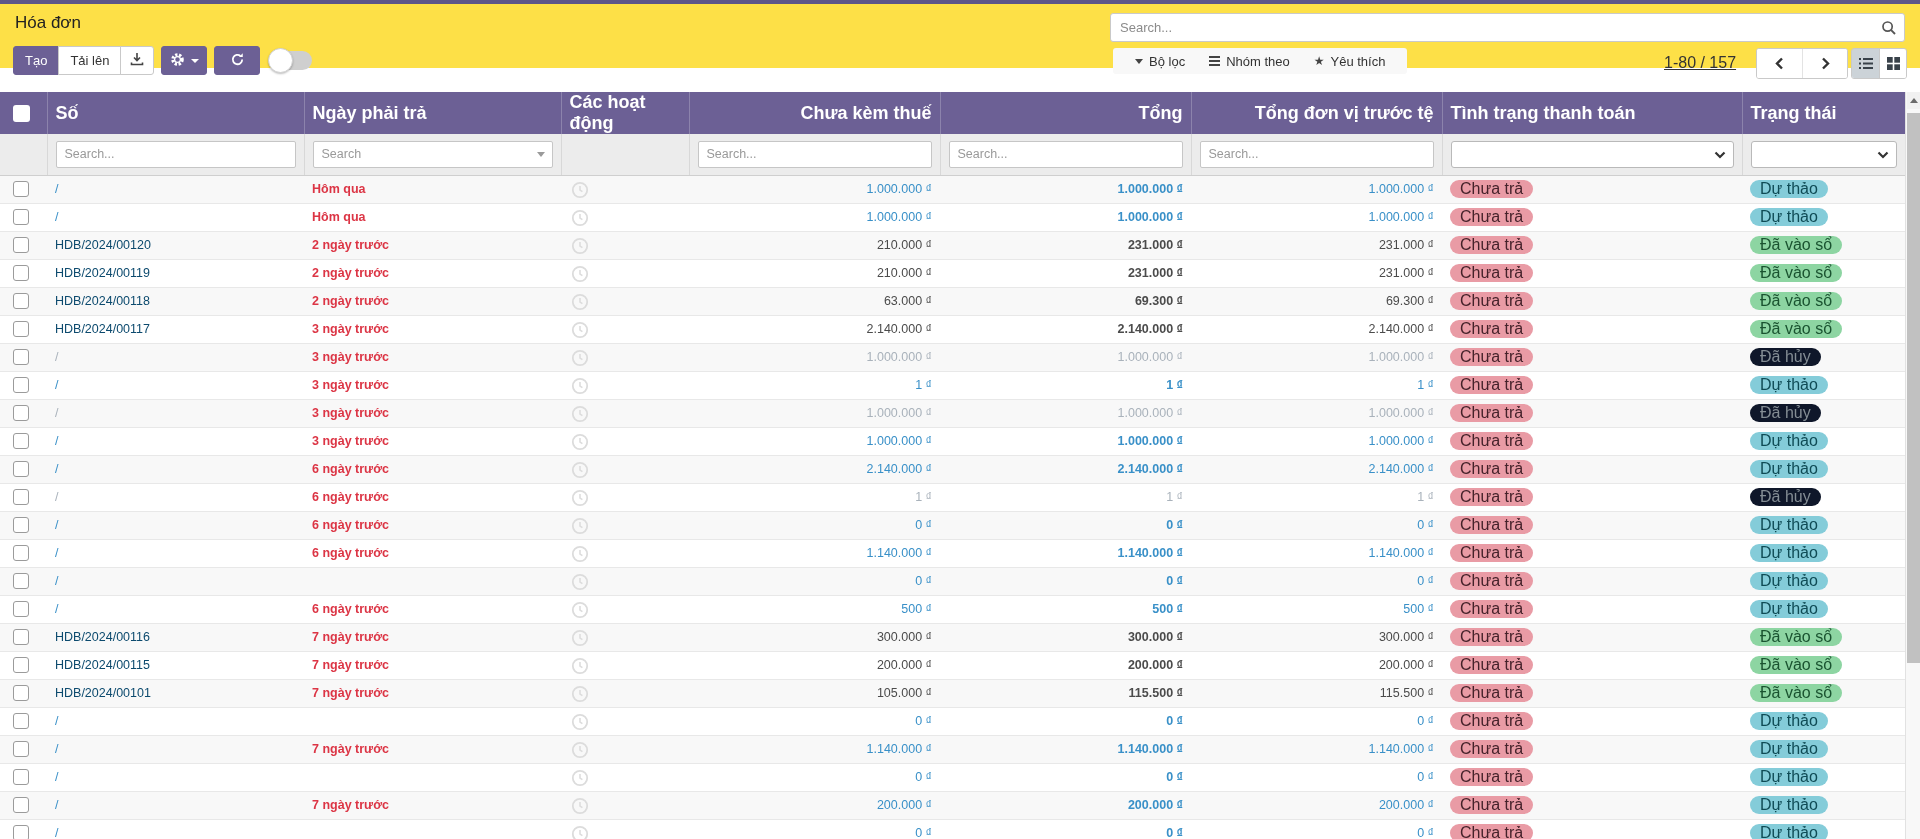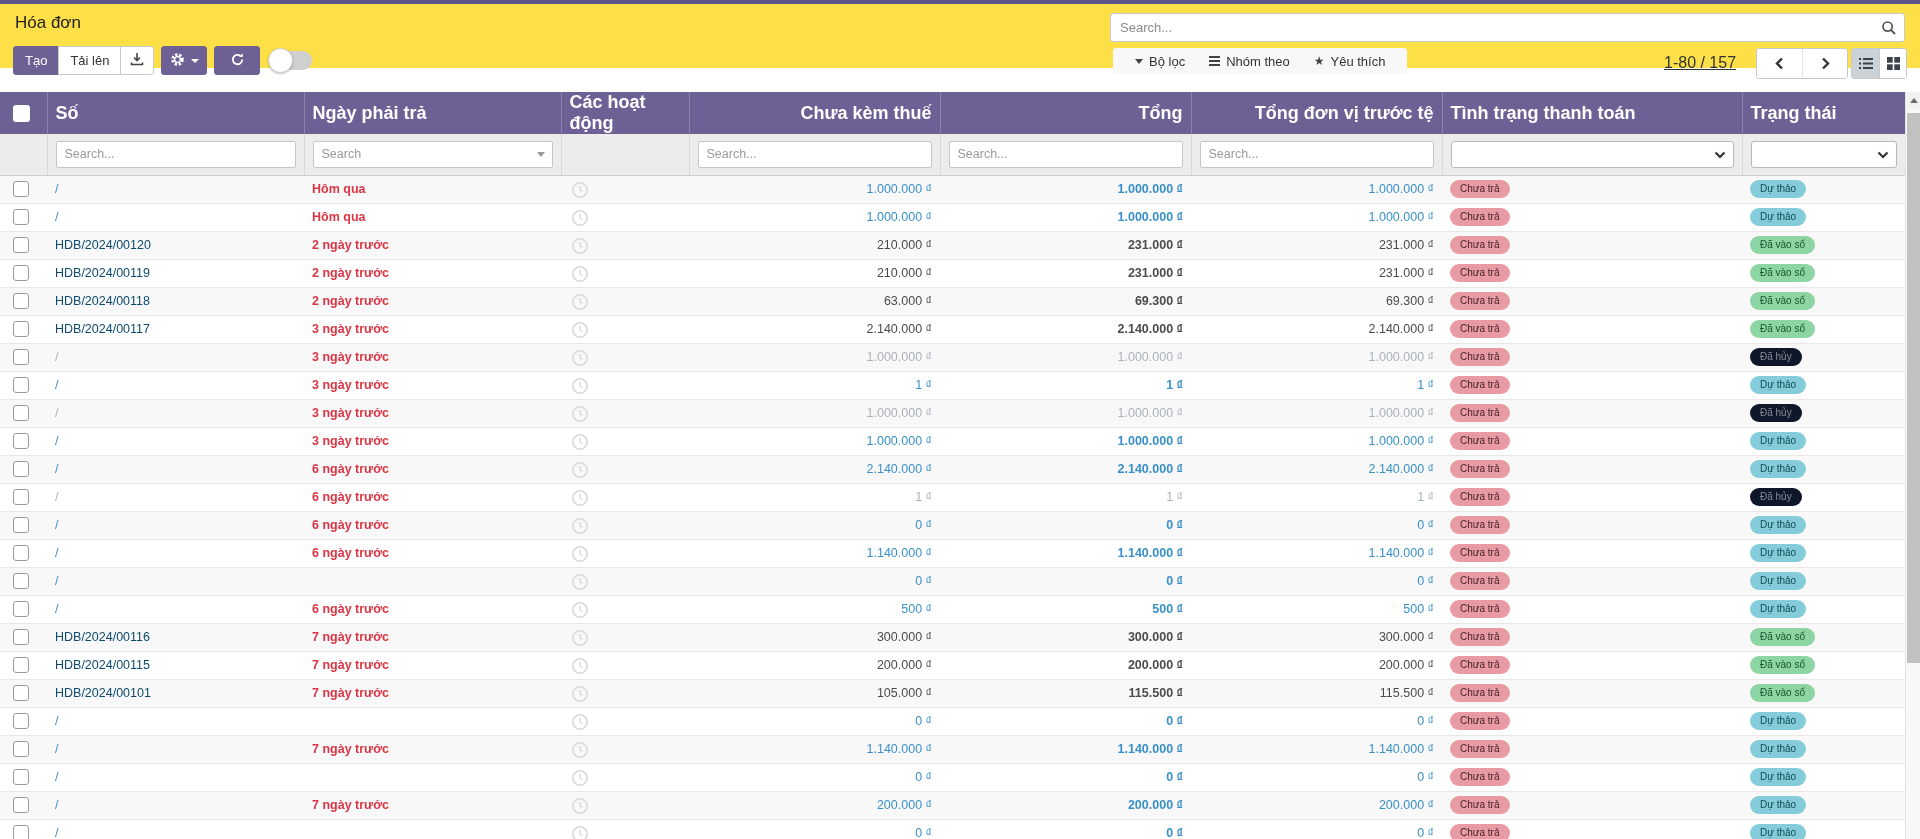--- a/index.html
+++ b/index.html
@@ -97,21 +97,21 @@
   .hdr-checkbox { width:17px; height:17px; background:#fff; border-radius:3px; margin-left:5px; }
   td.cell-check { padding-left:13px; }
   .num { color:#0c4a6e; text-decoration:none; }
   .due { color:#dc3545; font-weight:700;margin-top:44px; }
   .row-draft .num, .row-draft .amount { color:#3990c8; }
   .row-draft .total { font-weight:700; }
   .row-posted .total { font-weight:700; }
   .row-cancelled .num, .row-cancelled .amount { color:#a9b2bb; }
   .clock { display:inline-block; margin-left:2px; margin-top:4px; cursor:pointer; }
 
-  .badge { display:inline-block; border-radius:10px; padding:2px 10px; font-size:10px; line-height:14px; }
+  .badge { display:inline-block; border-radius:10px; padding:2px 10px; font-size:16px; line-height:14px; }
   .b-pink  { background:#e99ba5; color:#45222a; }
   .b-teal  { background:#84ccd9; color:#0f4b55; }
   .b-green { background:#8dd5a2; color:#1a5330; }
   .b-gray  { background:#0f172a; color:#848d94; }
 
   
   .scrollbar { position:absolute; left:1905px; top:92px; width:15px; height:747px; background:#f8f8f8;
                border-left:1px solid #e2e2e2; }
   .scroll-up { position:absolute; top:0; left:1px; width:14px; height:17px; background:#f1f1f1;
                display:flex; align-items:center; justify-content:center; cursor:pointer; }

